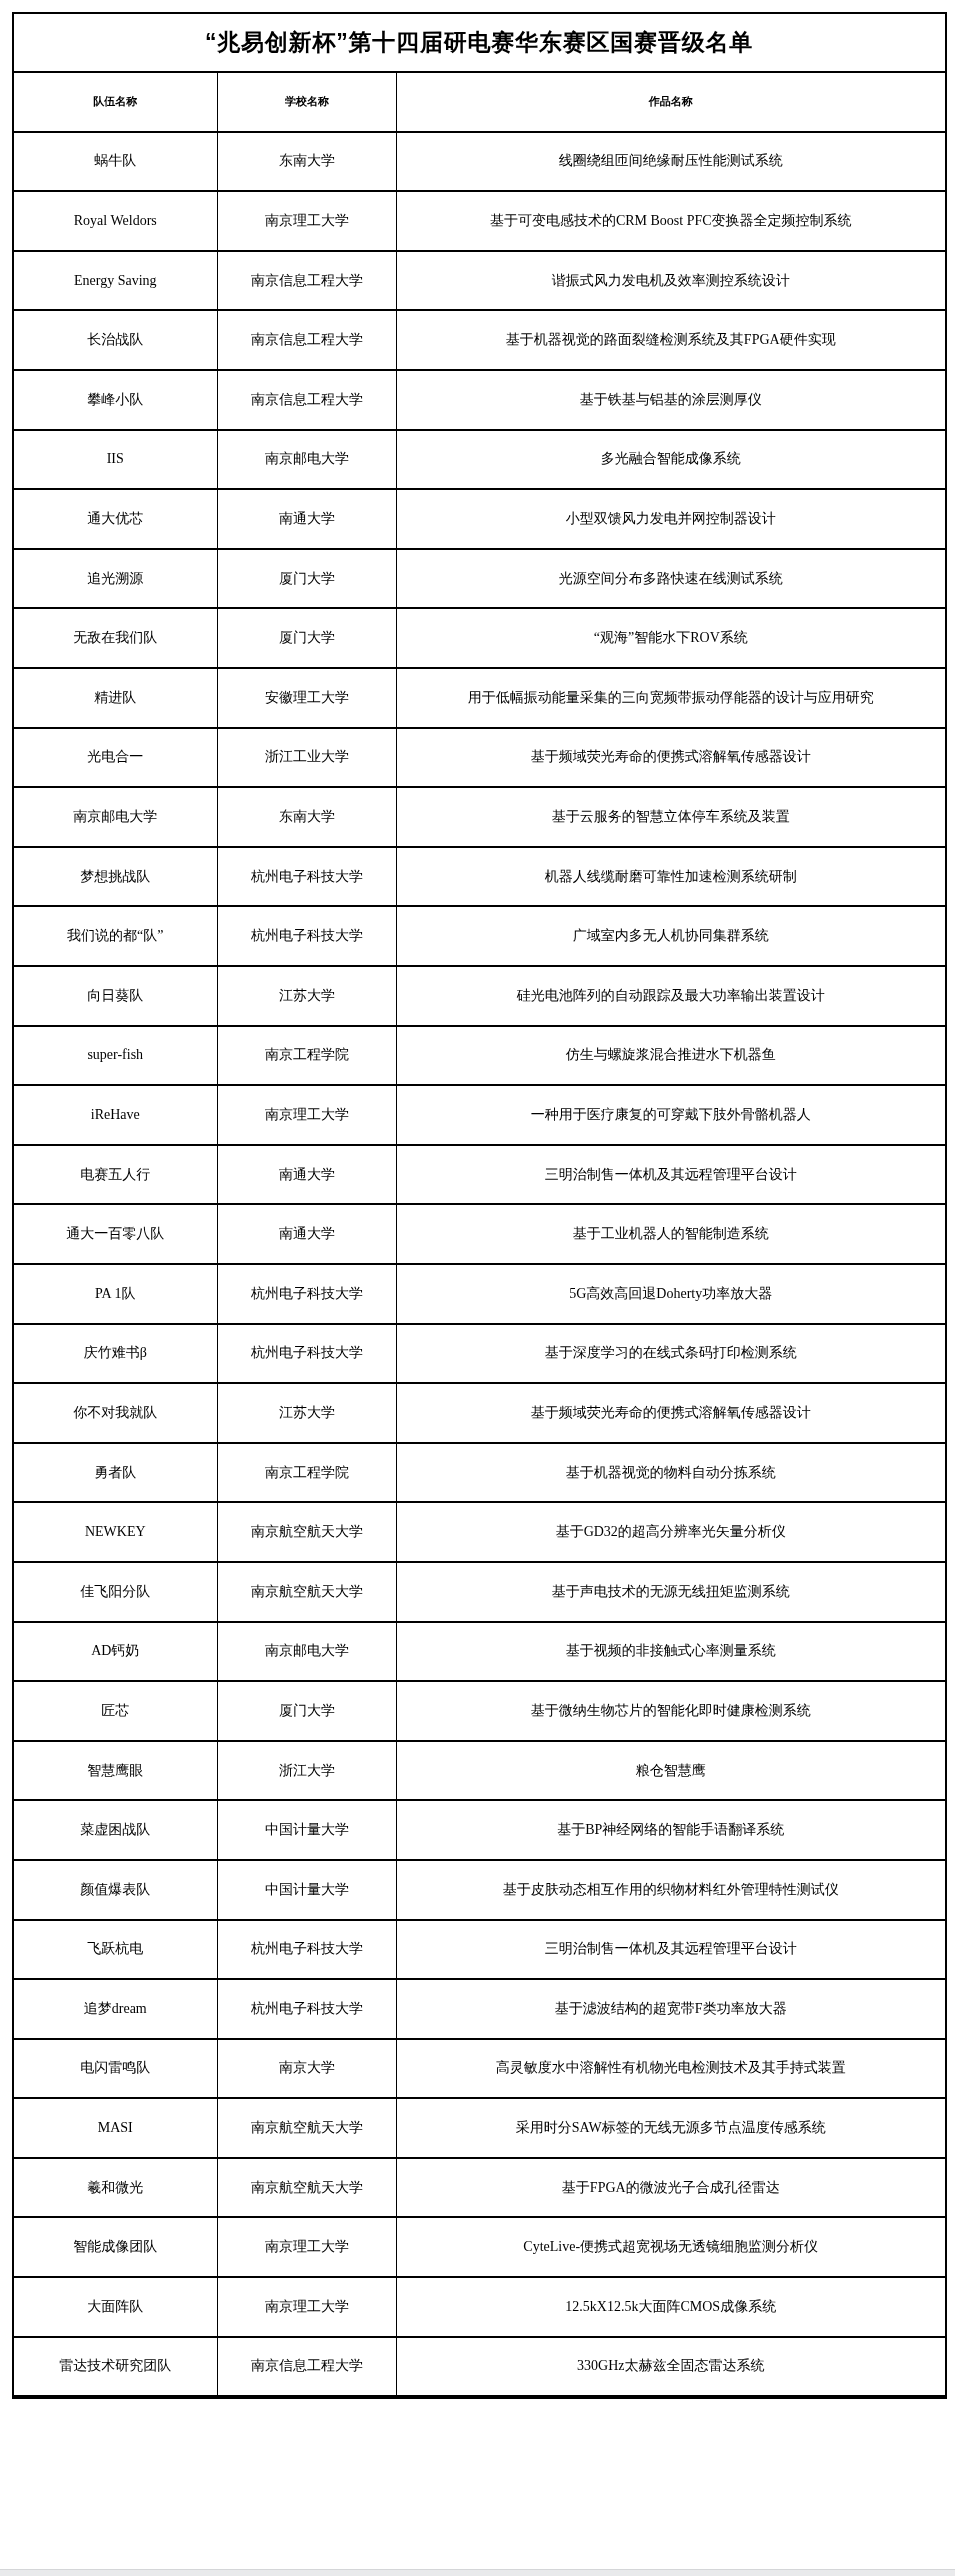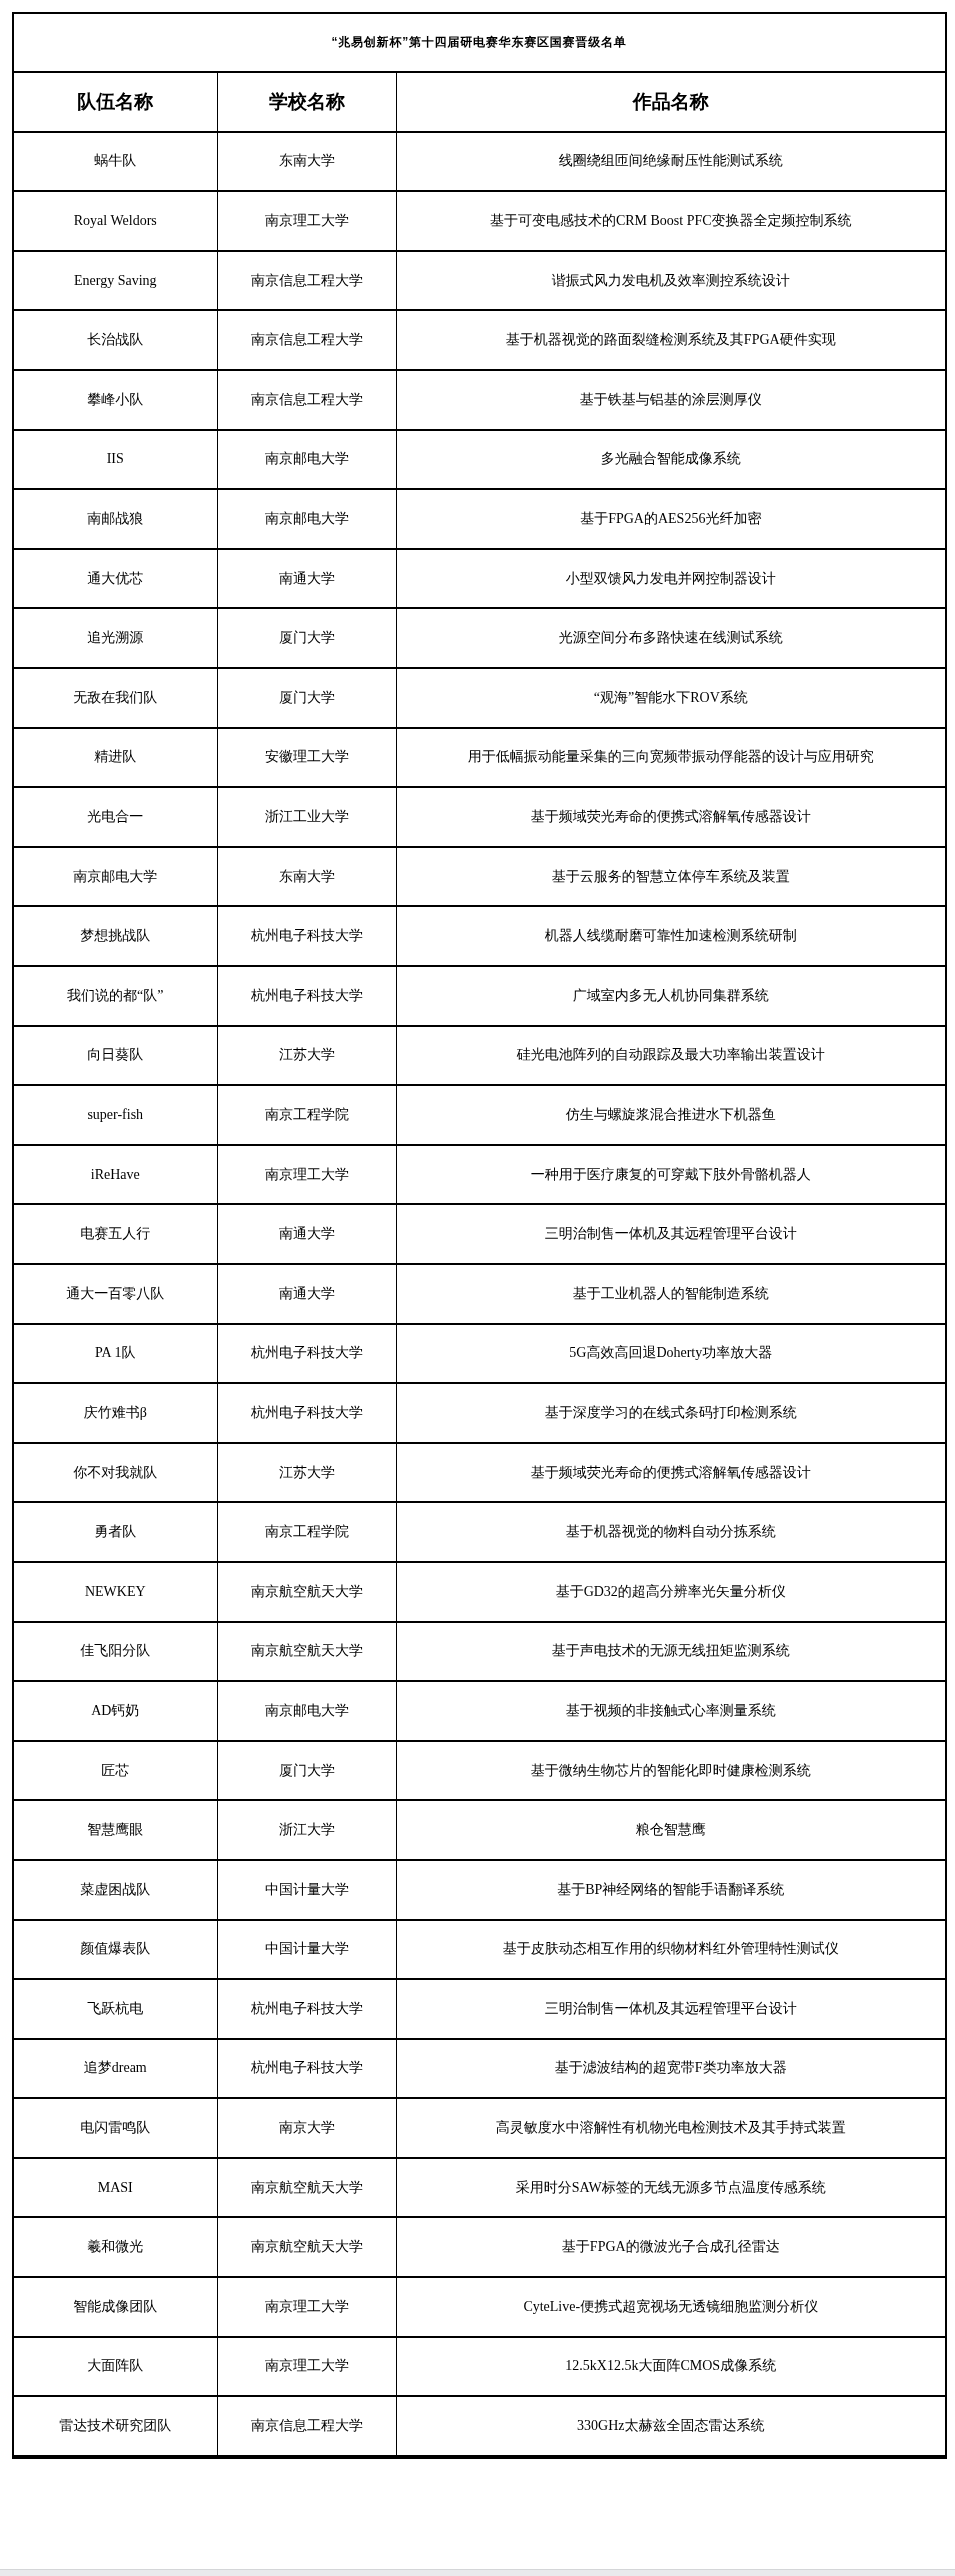--- a/index.html
+++ b/index.html
@@ -36,28 +36,28 @@
     word-break: break-word;
   }
   table.results {
     border: 2.5px solid #000000;
     border-bottom-width: 4.1px;
   }
   tr.title-row th {
     height: 51px;
     font-family: "Liberation Sans", "DejaVu Sans", sans-serif;
     font-weight: bold;
-    font-size: 12px;
+    font-size: 23px;
     letter-spacing: 0.8px;
   }
   tr.header-row th {
     height: 51px;
     font-family: "Liberation Sans", "DejaVu Sans", sans-serif;
     font-weight: bold;
-    font-size: 19px;
+    font-size: 11px;
   }
   tbody tr td {
     height: 51px; 
     font-size: 14px;
     font-weight: normal;
   }
   col.c-team   { width: 205px; }
   col.c-school { width: 179px; }
   col.c-work   { width: 549px; }
   .bottom-strip {
@@ -116,25 +116,20 @@
     <td>攀峰小队</td>
     <td>南京信息工程大学</td>
     <td>基于铁基与铝基的涂层测厚仪</td>
   </tr>
         <tr>
     <td>IIS</td>
     <td>南京邮电大学</td>
     <td>多光融合智能成像系统</td>
   </tr>
         <tr>
-    <td>南邮战狼</td>
-    <td>南京邮电大学</td>
-    <td>基于FPGA的AES256光纤加密</td>
-  </tr>
-        <tr>
     <td>通大优芯</td>
     <td>南通大学</td>
     <td>小型双馈风力发电并网控制器设计</td>
   </tr>
         <tr>
     <td>追光溯源</td>
     <td>厦门大学</td>
     <td>光源空间分布多路快速在线测试系统</td>
   </tr>
         <tr>

